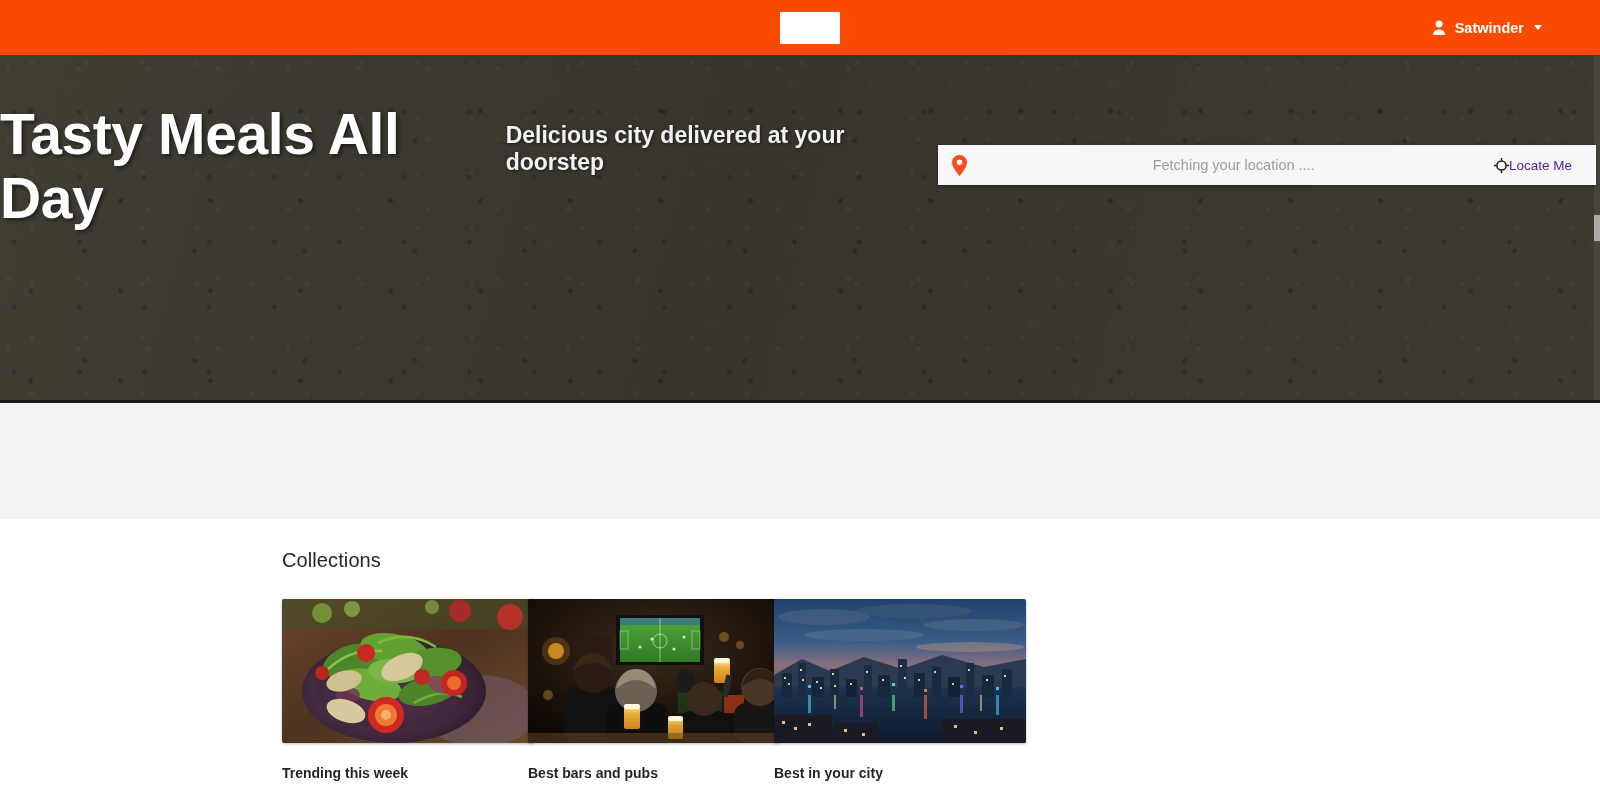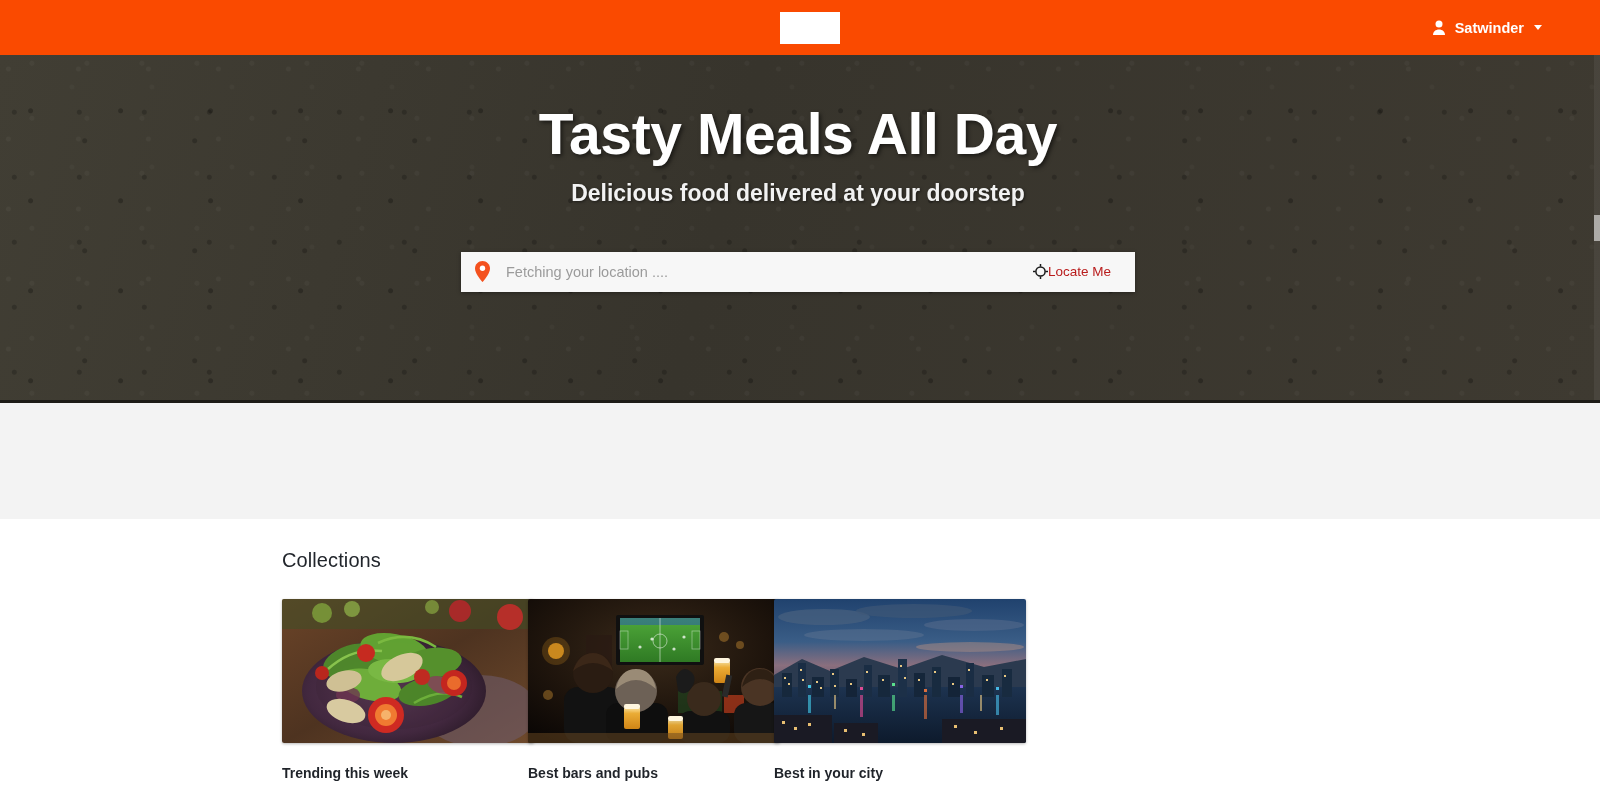--- a/index.html
+++ b/index.html
@@ -57,21 +57,21 @@
       radial-gradient(circle at 77% 78%, rgba(0,0,0,0.22) 0 2px, transparent 3px),
       radial-gradient(circle at 90% 40%, rgba(255,255,255,0.025) 0 2px, transparent 3px),
       radial-gradient(circle at 22% 88%, rgba(0,0,0,0.2) 0 2px, transparent 3px),
       linear-gradient(105deg, #413e34 0%, #37342c 45%, #3e3a31 100%);
     background-size: 70px 70px, 90px 90px, 55px 55px, 110px 110px, 80px 80px, 65px 65px, 100% 100%;
     border-bottom: 3px solid #1d1b17;
     overflow: hidden;
   }
   .hero-inner {
     position: absolute; left: 0; right: 4px; top: 0;
-    display: flex; flex-direction: column; align-items: center;
+    display: flex; flex-direction: row; align-items: center;
   }
   .hero-title {
     margin-top: 48px;
     font-size: 57px;
     line-height: 1.12;
     font-weight: bold;
     color: #ffffff;
     letter-spacing: -0.4px;
     text-shadow: 2px 2px 4px rgba(0,0,0,0.55);
   }
@@ -101,26 +101,27 @@
   .pin-icon { display: block; width: 15px; height: 21px; flex: none; }
   .search-input {
     flex: 1;
     border: none; outline: none;
     background: transparent;
     font-family: "Liberation Sans", sans-serif;
     font-size: 14.5px;
     color: #701a75;
     padding: 0 10px 0 16px;
     min-width: 0;
+    text-align: center;
   }
   .search-input::placeholder { color: #9b9b9b; }
   .locate-me {
     display: flex; align-items: center;
     font-size: 13.5px;
-    color: #b91c1c;
+    color: #4c1d95;
     padding-right: 24px;
     white-space: nowrap;
     cursor: pointer;
     background: transparent;
     border: none;
     font-family: "Liberation Sans", sans-serif;
   }
   .crosshair-icon { display: block; width: 15px; height: 15px; flex: none; }
   .market-btn {
     width: 201px;
@@ -193,21 +194,21 @@
       </svg>
     </span>
     <span>Satwinder</span>
     <span class="caret"></span>
   </div>
 </div>
 
 <div class="hero">
   <div class="hero-inner">
     <h1 class="hero-title">Tasty Meals All Day</h1>
-    <p class="hero-sub">Delicious food delivered at your doorstep</p>
+    <p class="hero-sub">Delicious city delivered at your doorstep</p>
 
     <div class="searchbar">
       <div class="search-field">
         <span class="pin-icon">
           <svg viewBox="0 0 15 21" width="15" height="21" aria-hidden="true">
             <path d="M7.5 0C3.4 0 0 3.3 0 7.4c0 5.5 7.5 13.6 7.5 13.6S15 12.9 15 7.4C15 3.3 11.6 0 7.5 0z" fill="#f4511e"></path>
             <circle cx="7.5" cy="7.3" r="2.7" fill="#ffffff"></circle>
           </svg>
         </span>
         <input class="search-input" type="text" placeholder="Fetching your location ...." style="">

